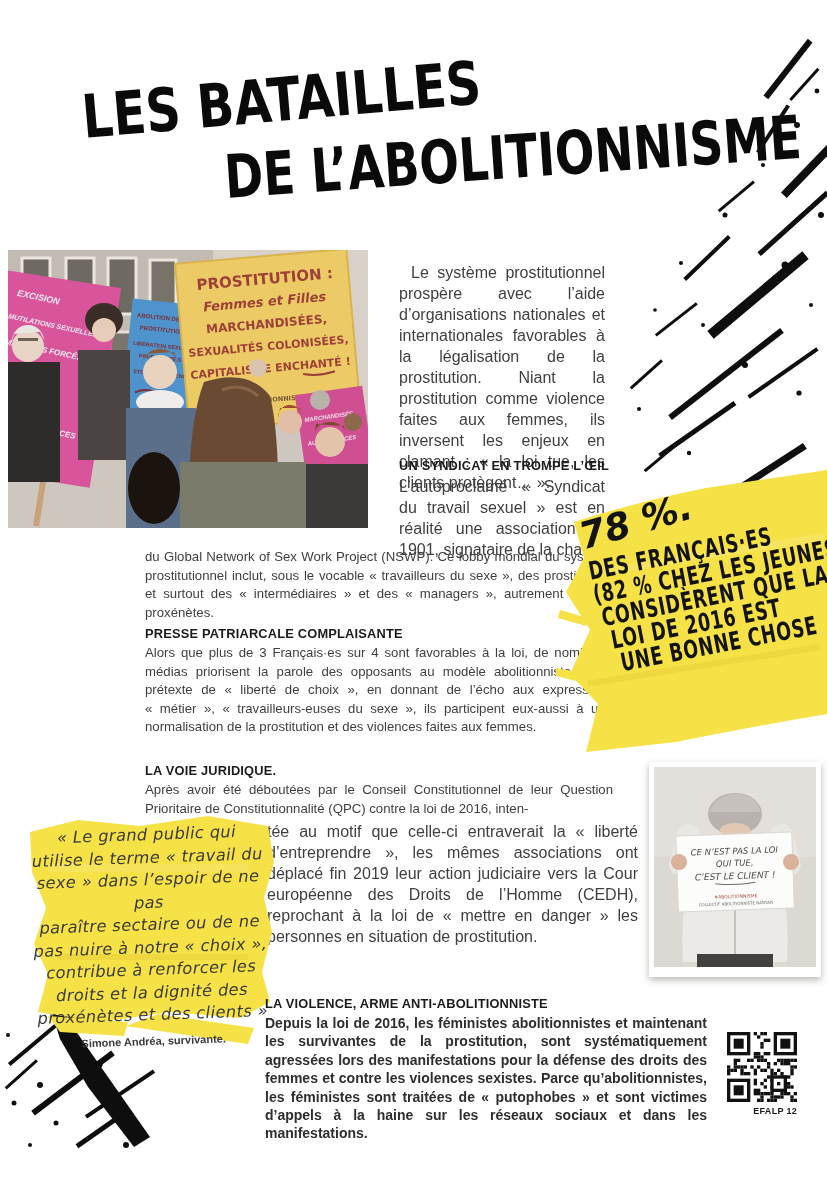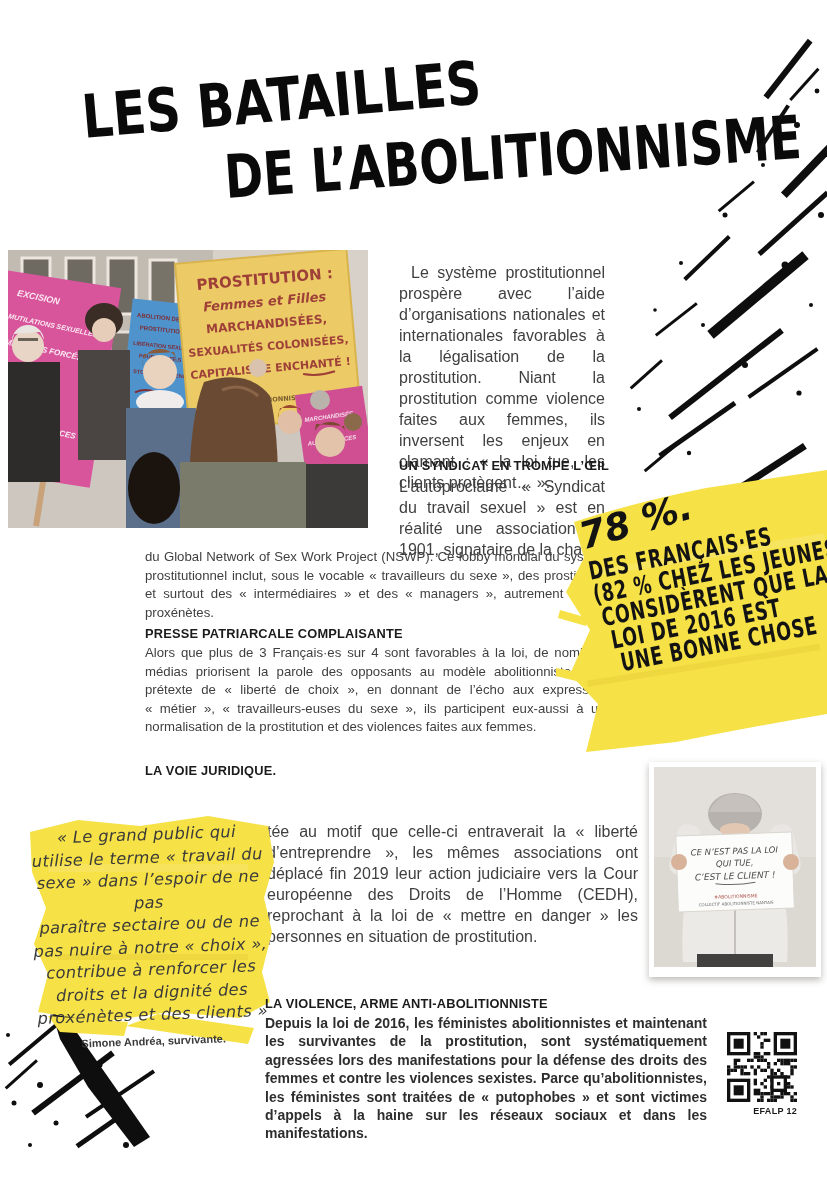--- a/index.html
+++ b/index.html
@@ -201,20 +201,21 @@
   <div class="body-lg indent" style="left:399px;top:262px;width:206px;">Le système prostitutionnel prospère avec l’aide d’organisations nationales et internationales favorables à la légalisation de la prostitution. Niant la prostitution comme violence faites aux femmes, ils inversent les enjeux en clamant&nbsp;: «&nbsp;la loi tue, les clients protègent…&nbsp;».</div>
 
   <div class="h" style="left:399px;top:458px;">UN SYNDICAT EN TROMPE L’ŒIL</div>
   <div class="body-lg" style="left:399px;top:476px;width:206px;">L’autoproclamé «&nbsp;Syndicat du travail sexuel&nbsp;» est en réalité une association loi 1901, signataire de la charte</div>
   <div class="body-sm" style="left:145px;top:548px;width:468px;">du Global Network of Sex Work Project (NSWP). Ce lobby mondial du système prostitutionnel inclut, sous le vocable «&nbsp;travailleurs du sexe&nbsp;», des prostitué·es et surtout des «&nbsp;intermédiaires&nbsp;» et des «&nbsp;managers&nbsp;», autrement dit des proxénètes.</div>
 
   <div class="h" style="left:145px;top:626px;">PRESSE PATRIARCALE COMPLAISANTE</div>
   <div class="body-sm" style="left:145px;top:644px;width:468px;">Alors que plus de 3 Français·es sur 4 sont favorables à la loi, de nombreux médias priorisent la parole des opposants au modèle abolitionniste. Sous prétexte de «&nbsp;liberté de choix&nbsp;», en donnant de l’écho aux expressions «&nbsp;métier&nbsp;», «&nbsp;travailleurs-euses du sexe&nbsp;», ils participent eux-aussi à une normalisation de la prostitution et des violences faites aux femmes.</div>
 
   <div class="h" style="left:145px;top:763px;">LA VOIE JURIDIQUE.</div>
+  <div class="body-sm" style="left:145px;top:781px;width:468px;">Après avoir été déboutées par le Conseil Constitutionnel de leur Question Prioritaire de Constitutionnalité (QPC) contre la loi de 2016, inten-</div>
   <div class="body-lg" style="left:267px;top:821px;width:371px;">tée au motif que celle-ci entraverait la «&nbsp;liberté d’entreprendre&nbsp;», les mêmes associations ont déplacé fin 2019 leur action judiciaire vers la Cour européenne des Droits de l’Homme (CEDH), reprochant à la loi de «&nbsp;mettre en danger&nbsp;» les personnes en situation de prostitution.</div>
 
   <svg class="abs" style="left:8px;top:804px;" width="290" height="256" viewBox="0 0 290 256">
     <path fill="#f6e146" d="M22,28 L70,16 L132,22 L200,12 L260,22 L266,58 L256,94
       L264,128 L254,168 L262,198 L232,214 L162,208 L92,218 L30,208 L40,170 L26,140
       L38,104 L24,68 Z"></path>
     <polygon fill="#f6e146" points="150,210 246,224 240,240 118,222"></polygon>
     <polygon fill="#f6e146" points="40,212 120,218 116,232 52,228"></polygon>
     <rect x="40" y="60" width="200" height="8" fill="#ffffff" opacity="0.12"></rect>
     <rect x="50" y="150" width="190" height="6" fill="#e8cf37" opacity="0.5"></rect>

